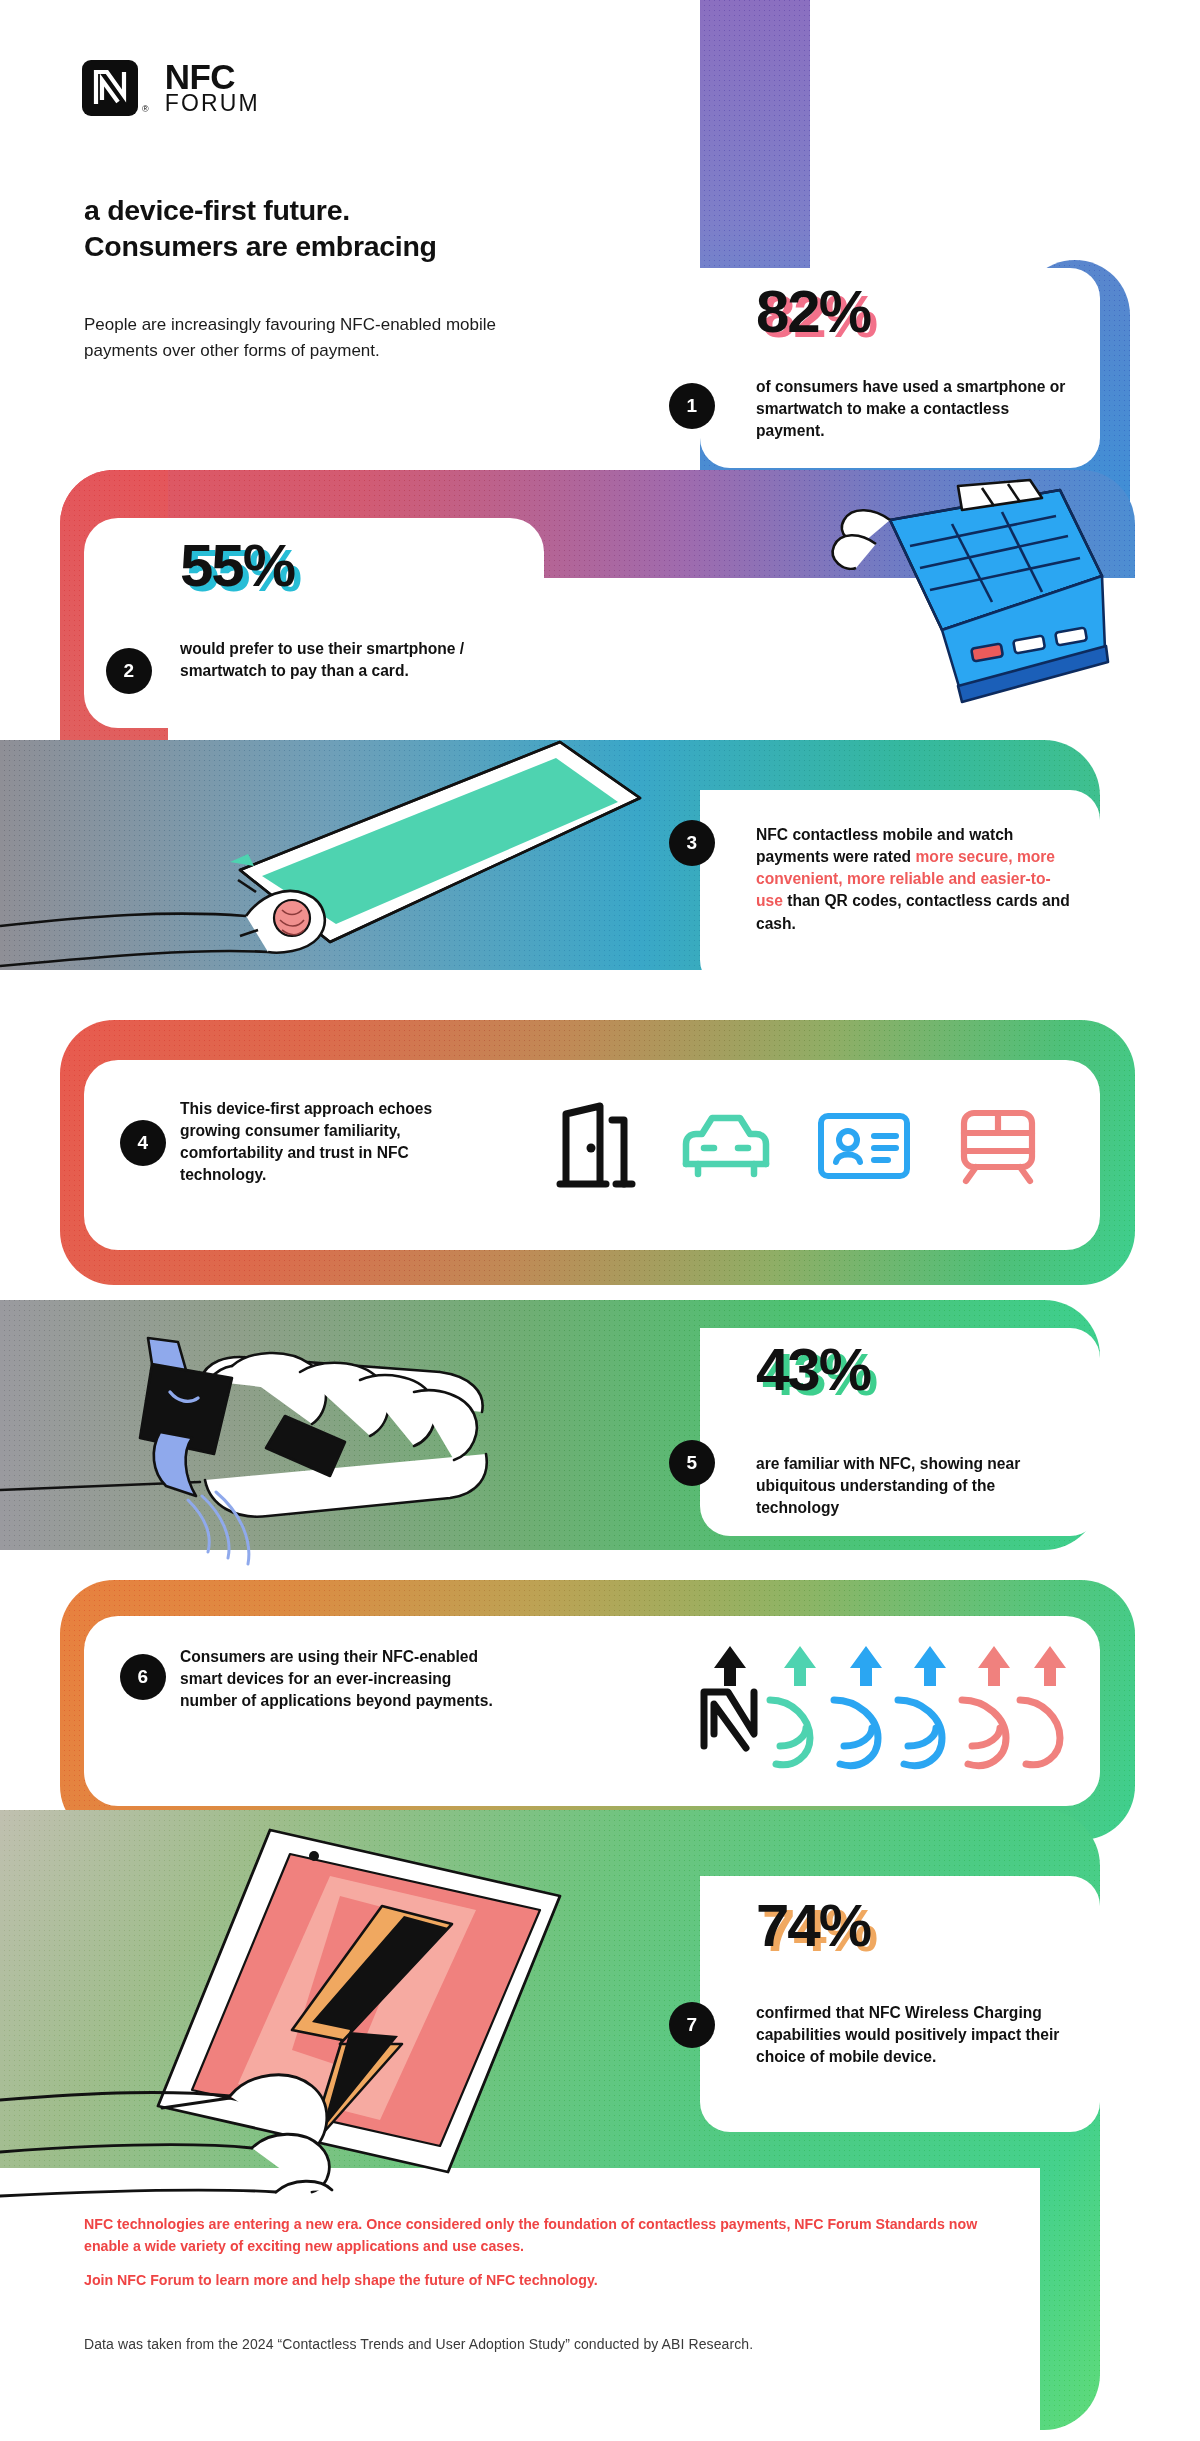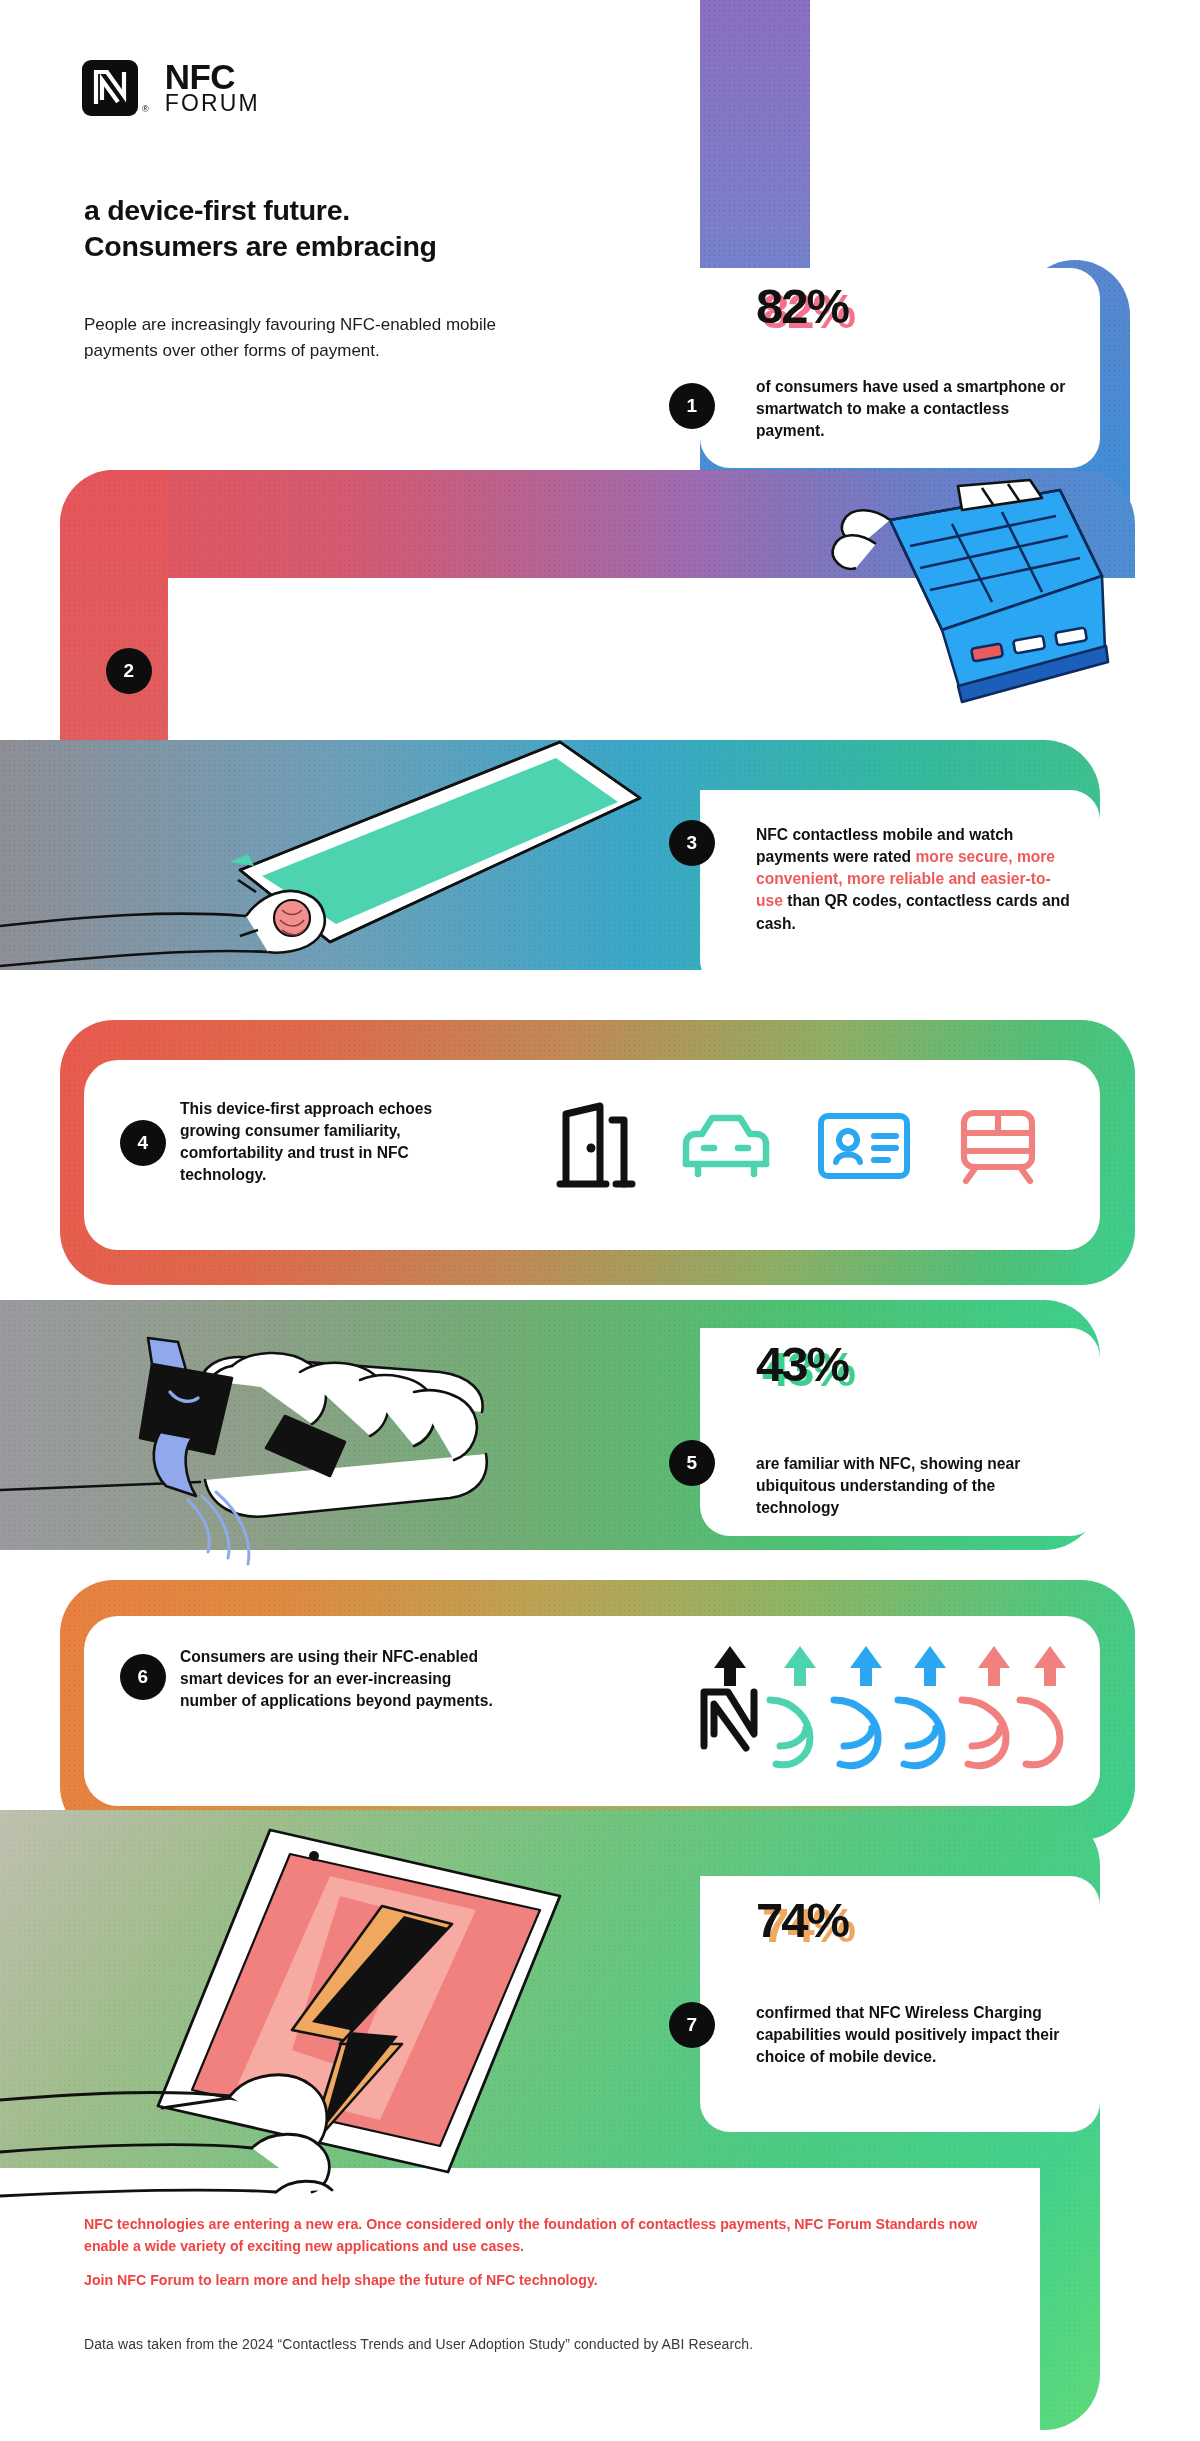--- a/index.html
+++ b/index.html
@@ -62,21 +62,21 @@
     position:absolute;left:84px;top:192px;width:470px;
     font-size:28.5px;font-weight:700;line-height:1.28;letter-spacing:-.3px;z-index:20;
   }
   .intro{
     position:absolute;left:84px;top:312px;width:430px;
     font-size:17px;font-weight:400;line-height:1.52;color:#1b1b1b;z-index:20;
   }
 
   .stat{
     font-weight:800;
-    font-size:49px;
+    font-size:60px;
     letter-spacing:-2px;
     line-height:1;
     color:#111111;
     position:relative;
     display:inline-block;
   }
   .stat.pink   { text-shadow: 6px 5px 0 #f3718a; }
   .stat.cyan   { text-shadow: 6px 5px 0 #27bdd6; }
   .stat.green  { text-shadow: 6px 5px 0 #3ecf8e; }
   .stat.orange { text-shadow: 6px 5px 0 #f0a860; }
@@ -153,20 +153,26 @@
   <div class="intro">People are increasingly favouring NFC-enabled mobile payments over other forms of payment.</div>
 
   <div class="card" style="left:700px;top:268px;width:400px;height:200px;border-radius:0 30px 30px 30px;">
     <div style="position:absolute;left:56px;top:14px;">
       <span class="stat pink">82%</span>
     </div>
     <div class="cardtext" style="position:absolute;left:56px;top:108px;width:310px;">of consumers have used a smartphone or smartwatch to make a contactless payment.</div>
   </div>
   <div class="badge" style="left:669px;top:383px;">1</div>
 
+  <div class="card" style="left:84px;top:518px;width:460px;height:210px;">
+    <div style="position:absolute;left:96px;top:18px;">
+      <span class="stat cyan">55%</span>
+    </div>
+    <div class="cardtext" style="position:absolute;left:96px;top:120px;width:300px;">would prefer to use their smartphone / smartwatch to pay than a card.</div>
+  </div>
   <div class="badge" style="left:106px;top:648px;">2</div>
 
   <div class="illus" style="left:590px;top:480px;width:520px;height:340px;">
     <svg width="520" height="340" viewBox="0 0 520 340">
       <g stroke="#111" stroke-width="2.6" fill="none" stroke-linejoin="round">
         <path d="M300 40 L470 10 L512 96 L352 150 Z" fill="#2ba6f2"></path>
         <path d="M300 40 L470 10 L512 96 L352 150 Z" fill="none" stroke="#0d2b5e" stroke-width="2.4"></path>
         <path d="M320 66 L466 36" stroke="#0d2b5e"></path>
         <path d="M330 88 L478 56" stroke="#0d2b5e"></path>
         <path d="M340 110 L490 78" stroke="#0d2b5e"></path>

